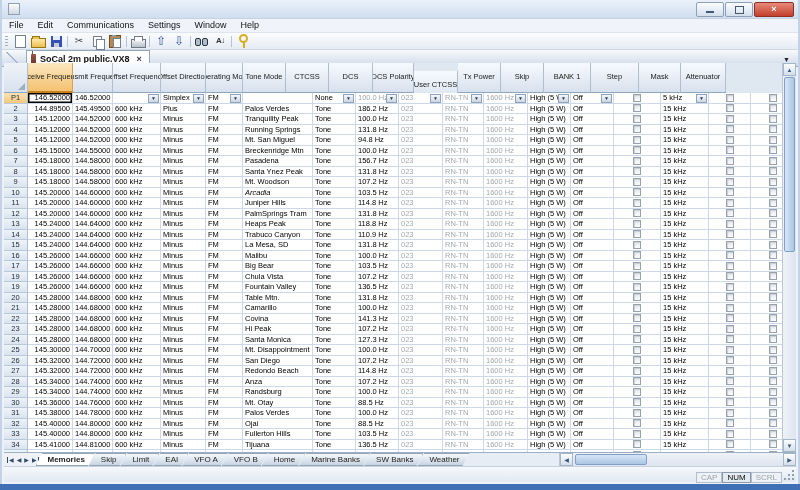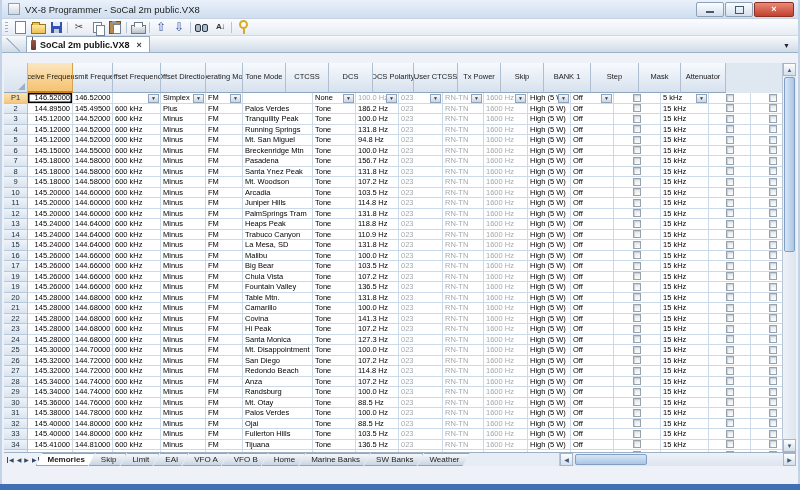--- a/index.html
+++ b/index.html
@@ -144,32 +144,39 @@
       radial-gradient(circle at 5px 5px, #8fa0b2 1px, transparent 1.2px),
       radial-gradient(circle at 9px 1px, #8fa0b2 1px, transparent 1.2px);}
 </style>
 </head>
 <body>
 
 <div class="window">
 
   <div class="titlebar">
     <span class="appicon"></span>
-    <span>VX-8 Programmer - SoCal 2m public.VX8</span>
     <span class="winbtns">
       <span class="wbtn">
           <span class="minbar"></span>
         </span>
       <span class="wbtn">
           <span class="maxbox"></span>
         </span>
       <span class="wbtn close">×</span>
     </span>
   </div>
 
+  <div class="menubar">
+      <span class="mitem">File</span>
+      <span class="mitem">Edit</span>
+      <span class="mitem">Communications</span>
+      <span class="mitem">Settings</span>
+      <span class="mitem">Window</span>
+      <span class="mitem">Help</span>
+    </div>
 
   <div class="toolbar">
     <span class="tgrip"></span>
   <span class="tbtn">
         <span class="ic ic-new"></span>
       </span>
       <span class="tbtn">
         <span class="ic ic-open"></span>
       </span>
       <span class="tbtn">
@@ -225,21 +232,21 @@
           <div class="hc corner" style="width: 24px; flex: 0 0 24px;"></div>
           <div class="hc hsel" style="width: 45px; flex: 0 0 45px;">Receive Frequency</div>
           <div class="hc" style="width: 40px; flex: 0 0 40px;">Transmit Frequency</div>
           <div class="hc" style="width: 48px; flex: 0 0 48px;">Offset Frequency</div>
           <div class="hc" style="width: 45px; flex: 0 0 45px;">Offset Direction</div>
           <div class="hc" style="width: 37px; flex: 0 0 37px;">Operating Mode</div>
           <div class="hc" style="width: 43px; flex: 0 0 43px;">Tone Mode</div>
           <div class="hc" style="width: 43px; flex: 0 0 43px;">CTCSS</div>
           <div class="hc" style="width: 44px; flex: 0 0 44px;">DCS</div>
           <div class="hc" style="width: 41px; flex: 0 0 41px;">DCS Polarity</div>
-          <div class="hc" style="width: 44px; flex: 0 0 44px;">User CTCSS</div>
+          <div class="hc" style="width: 44px; flex: 0 0 44px; margin-top: 8px;">User CTCSS</div>
           <div class="hc" style="width: 43px; flex: 0 0 43px;">Tx Power</div>
           <div class="hc" style="width: 43px; flex: 0 0 43px;">Skip</div>
           <div class="hc" style="width: 47px; flex: 0 0 47px;">BANK 1</div>
           <div class="hc" style="width: 48px; flex: 0 0 48px;">Step</div>
           <div class="hc" style="width: 42px; flex: 0 0 42px;">Mask</div>
           <div class="hc" style="width: 45px; flex: 0 0 45px;">Attenuator</div>
         </div>
       </div>
     <div class="gbody" id="gbody">
         <div class="grow">
@@ -478,21 +485,21 @@
             <span class="cb"></span>
           </div>
         </div>
         <div class="grow">
           <div class="gc num" style="width: 24px; flex: 0 0 24px;">10</div>
           <div class="gc right" style="width: 45px; flex: 0 0 45px;">145.20000</div>
           <div class="gc right" style="width: 40px; flex: 0 0 40px;">144.60000</div>
           <div class="gc" style="width: 48px; flex: 0 0 48px;">600 kHz</div>
           <div class="gc" style="width: 45px; flex: 0 0 45px;">Minus</div>
           <div class="gc" style="width: 37px; flex: 0 0 37px;">FM</div>
-          <div class="gc" style="width: 70px; flex: 0 0 70px;">Arcadia</div>
+          <div class="gc" style="width: 70px; flex: 0 0 70px; font-style: italic;">Arcadia</div>
           <div class="gc" style="width: 43px; flex: 0 0 43px;">Tone</div>
           <div class="gc" style="width: 43px; flex: 0 0 43px;">103.5 Hz</div>
           <div class="gc gray" style="width: 44px; flex: 0 0 44px;">023</div>
           <div class="gc gray" style="width: 41px; flex: 0 0 41px;">RN-TN</div>
           <div class="gc gray" style="width: 44px; flex: 0 0 44px;">1600 Hz</div>
           <div class="gc" style="width: 43px; flex: 0 0 43px;">High (5 W)</div>
           <div class="gc" style="width: 43px; flex: 0 0 43px;">Off</div>
           <div class="gc center" style="width: 47px; flex: 0 0 47px;">
             <span class="cb"></span>
           </div>
@@ -1182,14 +1189,18 @@
         <span class="stab">SW Banks</span>
         <span class="stab">Weather</span>
       </span>
     <span class="hscroll">
       <span class="harrow">◀</span>
       <span class="hthumb"></span>
       <span class="harrow right">▶</span>
     </span>
   </div>
 
+  <div class="statusbar">
+    <span id="sinds"><span class="sind">CAP</span><span class="sind active">NUM</span><span class="sind">SCRL</span></span>
+    <span class="grip"></span>
+  </div>
 
 </div>
 
 </body></html>

